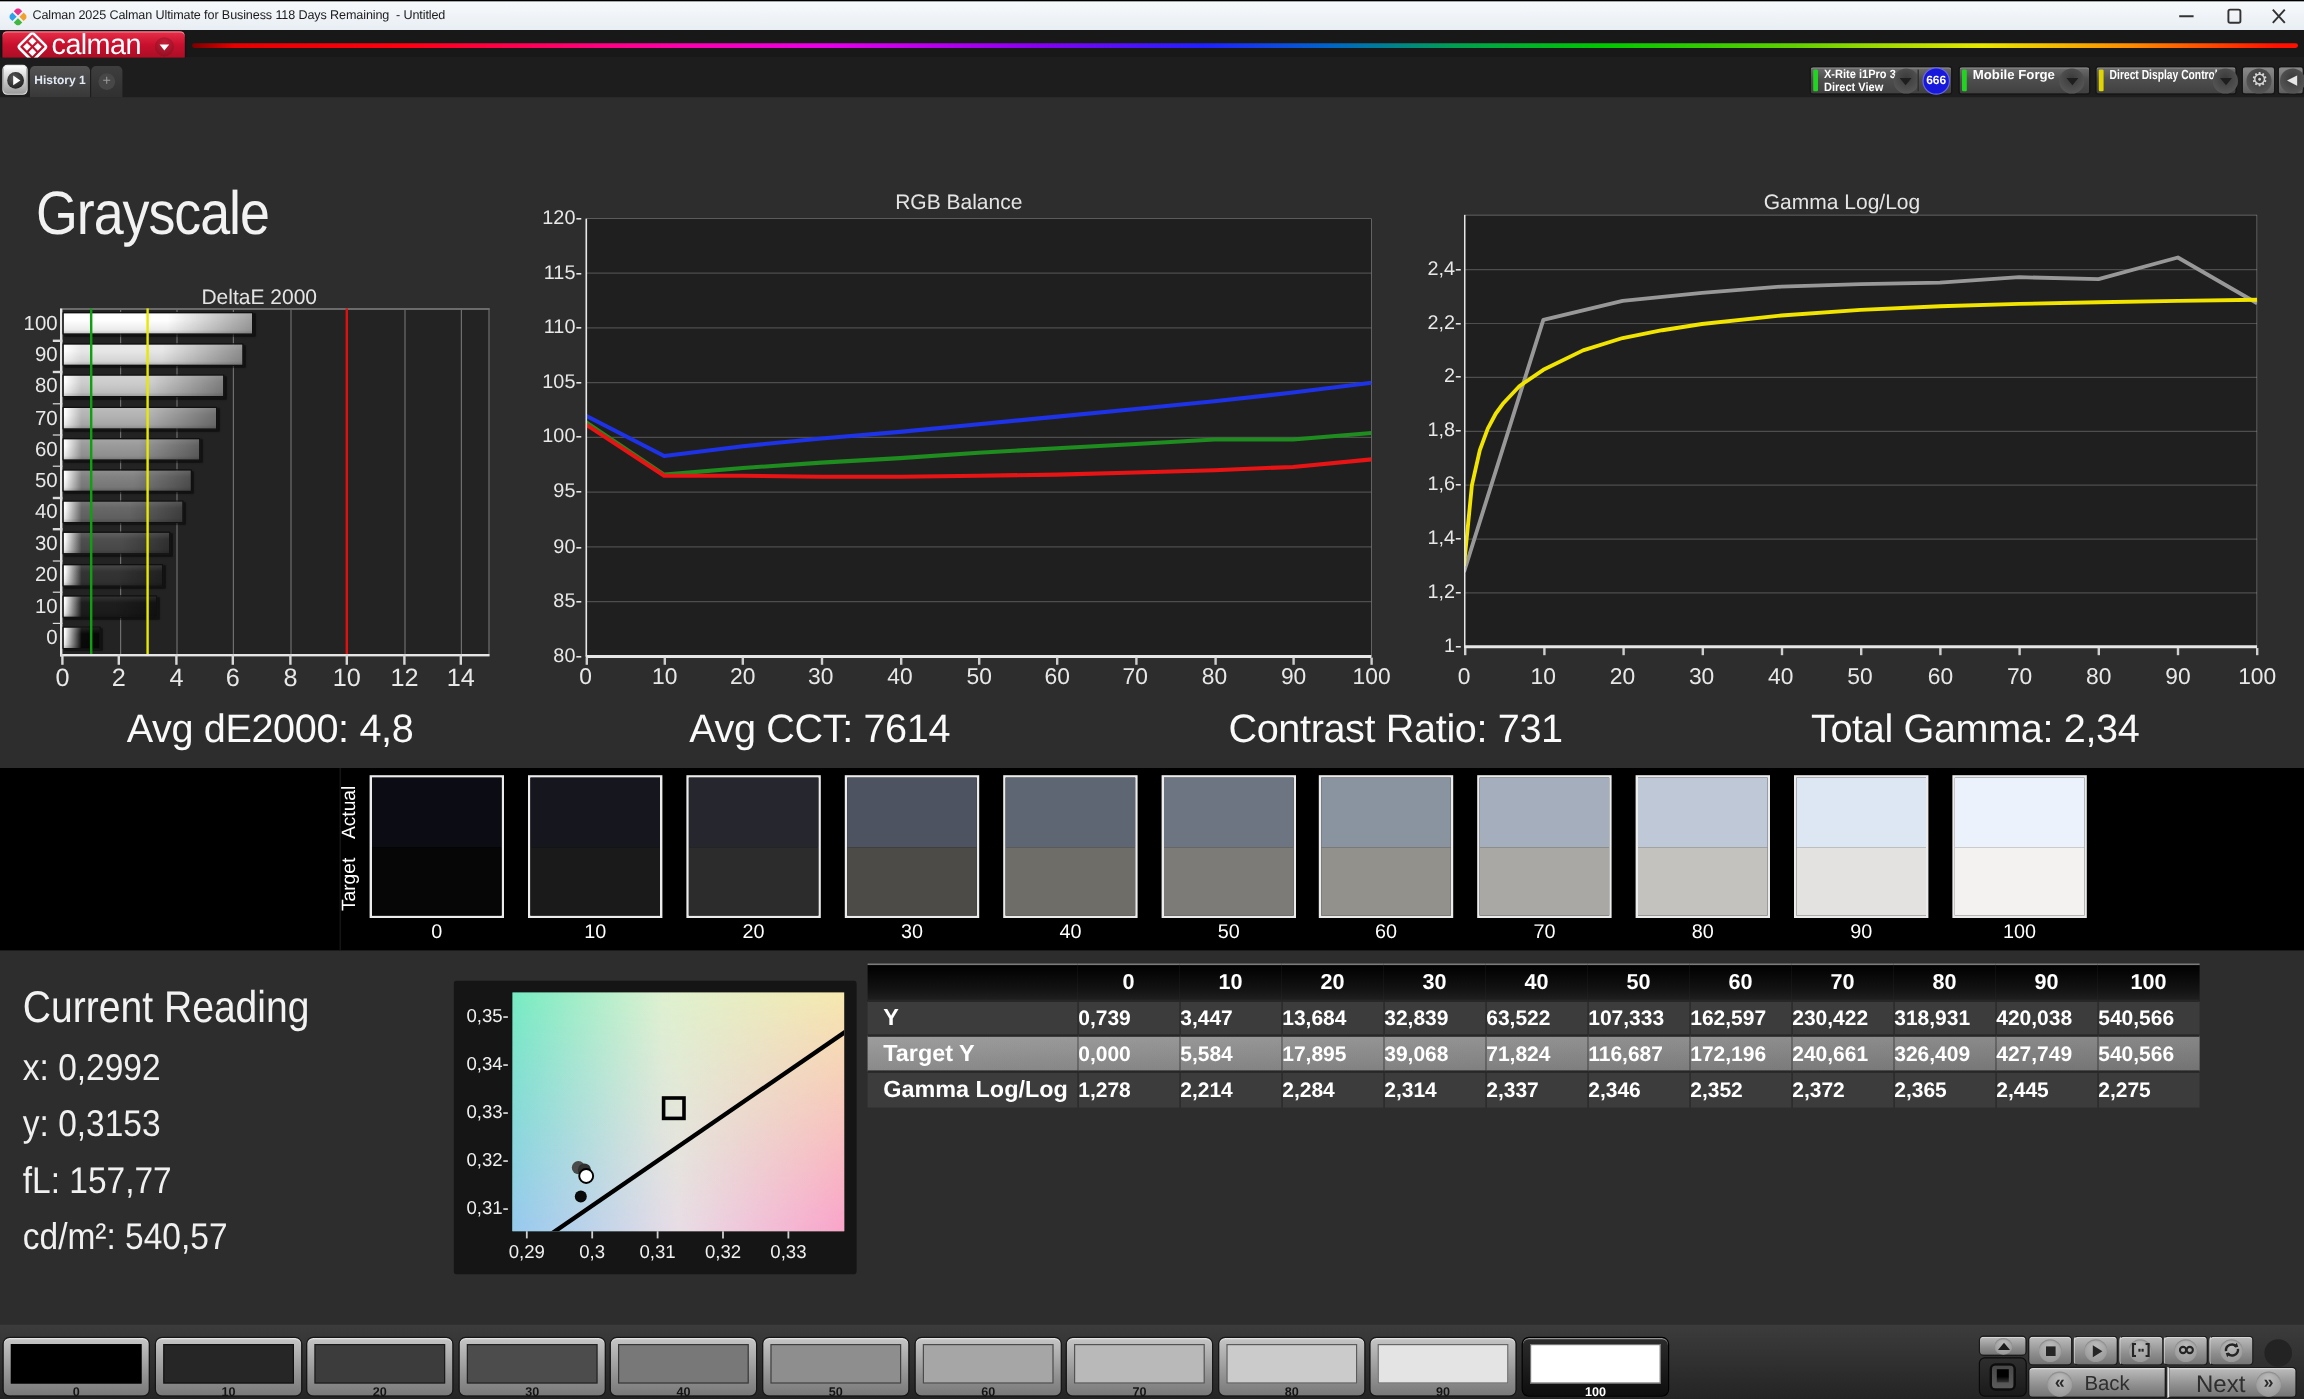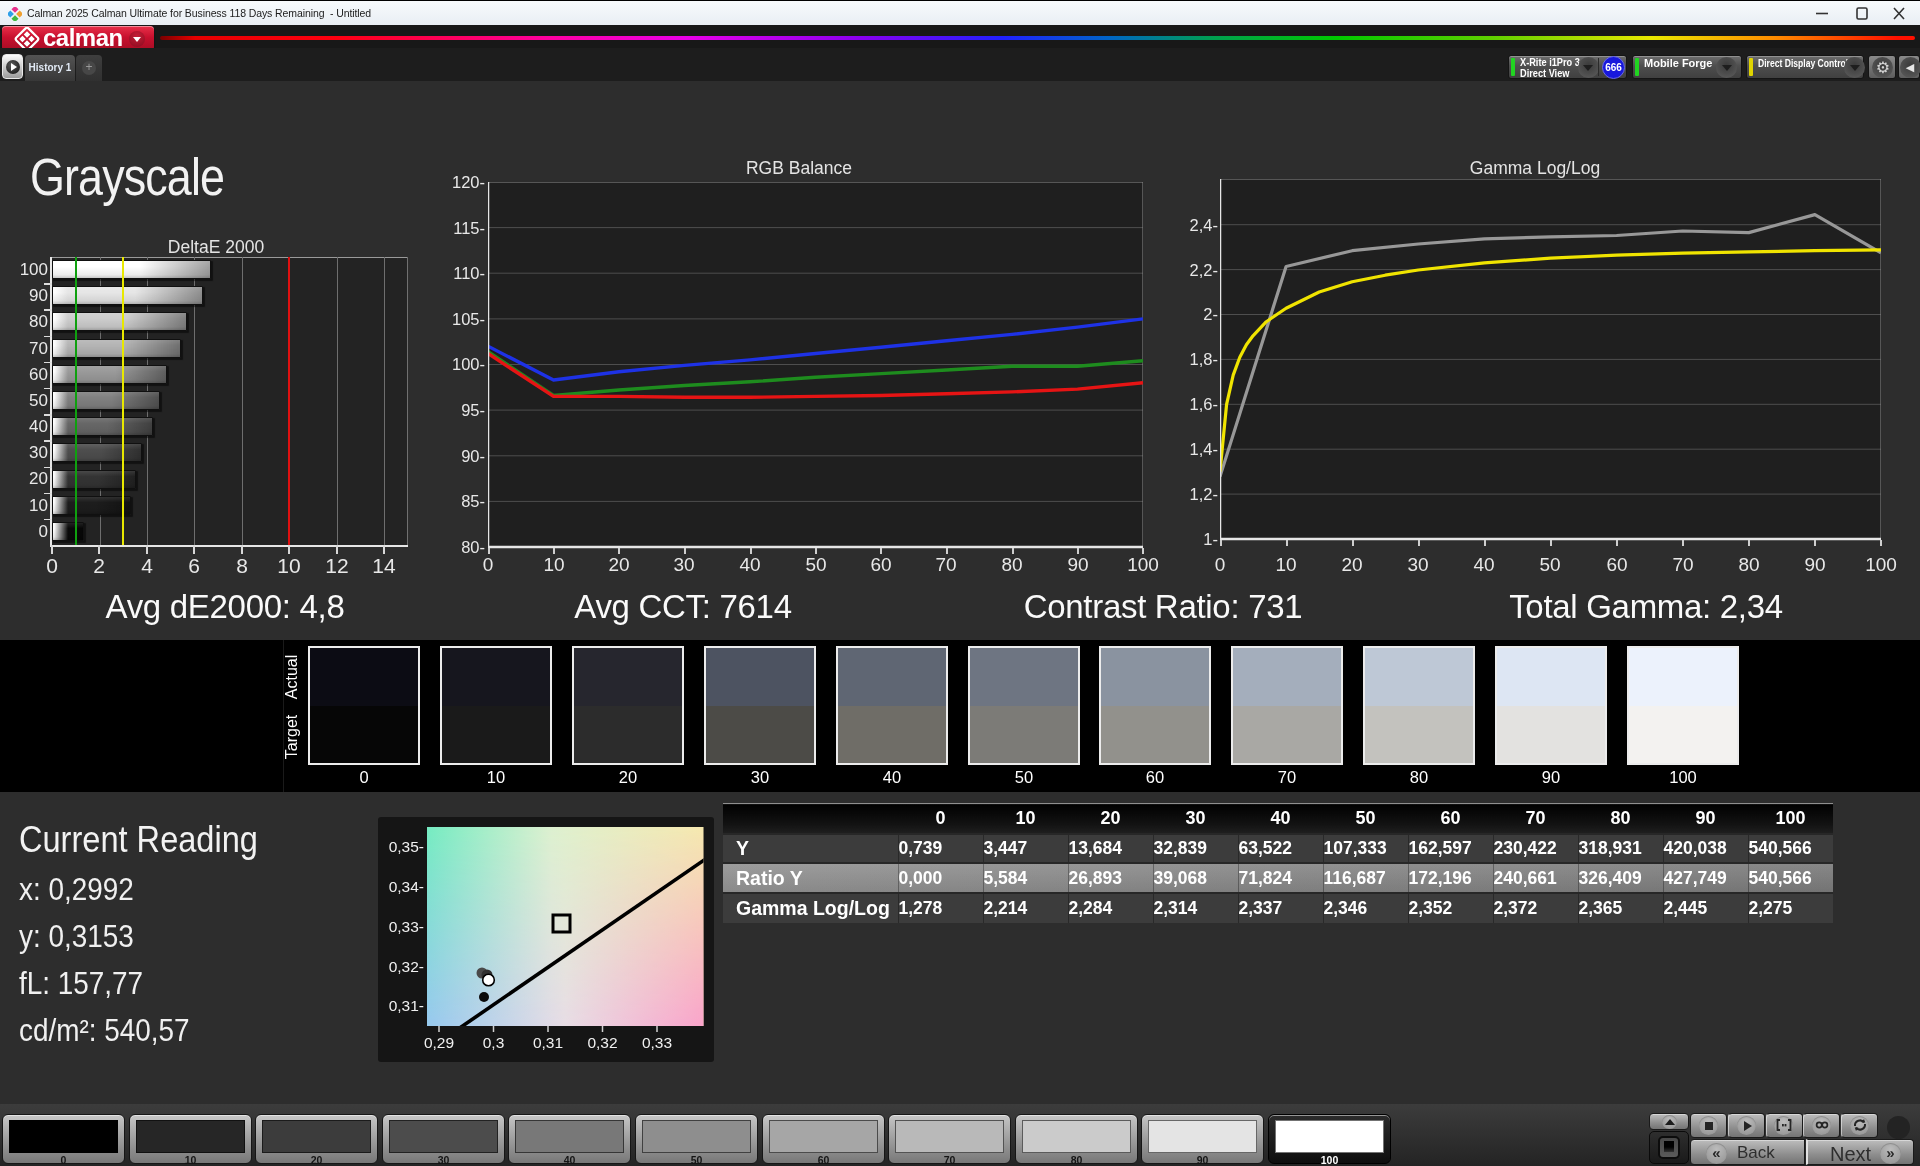--- a/index.html
+++ b/index.html
@@ -6,21 +6,21 @@
  font-family:"Liberation Sans",sans-serif;-webkit-font-smoothing:antialiased}
 .abs{position:absolute}
 #titlebar{position:absolute;left:0;top:0;width:1920px;height:25px;
  background:linear-gradient(#f7fafc,#e9eef4);border-top:1.5px solid #000;}
 #titletext{position:absolute;left:27px;top:6px;font-size:10.5px;letter-spacing:-0.1px;color:#1b1b1b}
 #logorow{position:absolute;left:0;top:25px;width:1920px;height:23px;background:#181818}
 #rainbow{position:absolute;left:160px;top:36px;width:1755px;height:4px;border-radius:2px;
  background:linear-gradient(to right,#7a0000 0%,#e60000 2%,#ff0010 10%,#ff00a0 22%,#e800e8 30%,#8800f0 40%,#2020ff 48%,#0064c8 54%,#00a050 60%,#00c800 67%,#60d000 76%,#e8e800 85%,#ff8c00 92%,#ff1000 99%)}
 #calmanbtn{position:absolute;left:2px;top:26px;width:152px;height:25px;border-radius:4px;
  background:linear-gradient(#e8304a,#c8102e 45%,#a50d24);box-shadow:inset 0 1px 0 rgba(255,255,255,.45), 0 1px 2px rgba(0,0,0,.6)}
-#calmantxt{position:absolute;left:41px;top:-2px;color:#fff;font-size:24px;font-weight:bold;letter-spacing:-0.5px}
+#calmantxt{position:absolute;left:41px;top:-2px;color:#fff;font-size:24px;font-weight:normal;letter-spacing:-0.5px}
 #calmandrop{position:absolute;right:9px;top:5px;width:16px;height:16px;border-radius:8px;background:radial-gradient(circle at 50% 30%,#c51f38,#8a0a1e)}
 #tabrow{position:absolute;left:0;top:48px;width:1920px;height:33px;background:#1d1d1d}
 #playtab{position:absolute;left:2px;top:54px;width:21px;height:25px;border-radius:4px;border:1px solid #e8e8e8;
  background:linear-gradient(#fdfdfd,#9c9c9c)}
 #playtab .c{position:absolute;left:2.5px;top:4.5px;width:14px;height:14px;border-radius:7px;background:radial-gradient(circle at 40% 35%,#5a5a5a,#111)}
 #playtab .t{position:absolute;left:7.5px;top:7.5px;width:0;height:0;border-left:6px solid #fff;border-top:4px solid transparent;border-bottom:4px solid transparent}
 #histtab{position:absolute;left:25px;top:55px;width:50px;height:26px;border-radius:4px 4px 0 0;
  background:linear-gradient(#535353,#383838);color:#e2eaf5;font-size:10px;font-weight:bold;text-align:center;line-height:25px}
 #plustab{position:absolute;left:76px;top:55px;width:26px;height:26px;border-radius:4px 4px 0 0;background:linear-gradient(#3e3e3e,#303030)}
 #plustab .c{position:absolute;left:6px;top:6px;width:14px;height:14px;border-radius:7px;background:#474747;color:#999;
@@ -461,24 +461,24 @@
         <td>32,839</td>
         <td>63,522</td>
         <td>107,333</td>
         <td>162,597</td>
         <td>230,422</td>
         <td>318,931</td>
         <td>420,038</td>
         <td>540,566</td>
       </tr>
 <tr class="lt2">
-        <td class="lab">Ratio Y</td>
+        <td class="lab">Target Y</td>
         <td>0,000</td>
         <td>5,584</td>
-        <td>26,893</td>
+        <td>17,895</td>
         <td>39,068</td>
         <td>71,824</td>
         <td>116,687</td>
         <td>172,196</td>
         <td>240,661</td>
         <td>326,409</td>
         <td>427,749</td>
         <td>540,566</td>
       </tr>
 <tr class="dk">

